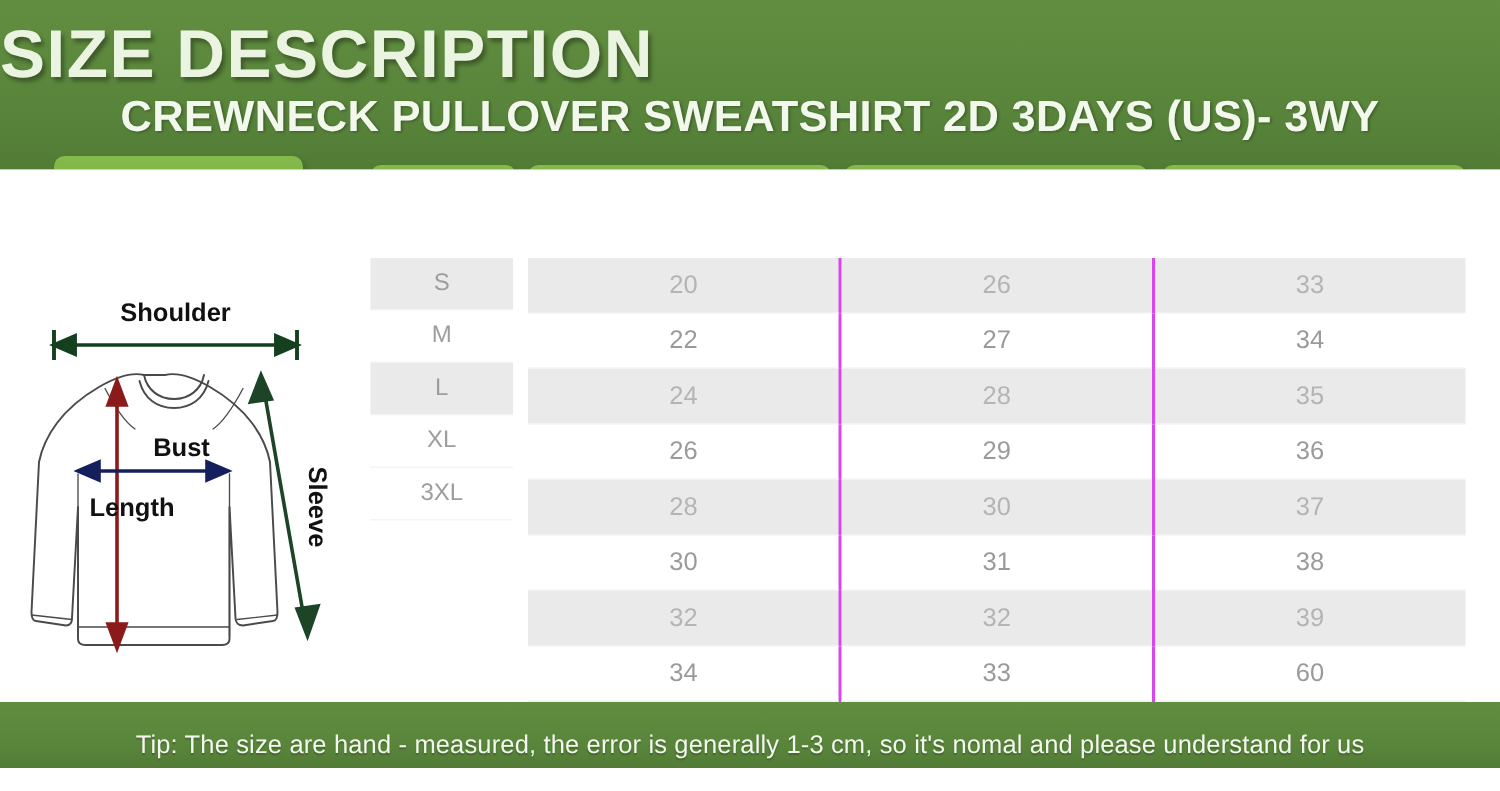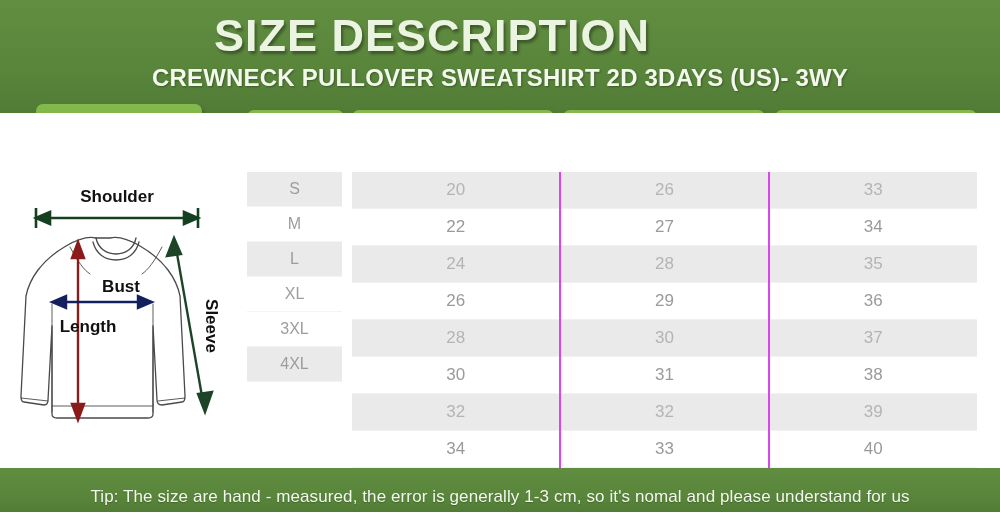--- a/index.html
+++ b/index.html
@@ -12,29 +12,29 @@
   .page{position:relative;width:1000px;height:527px;background:#fff;}
 
   
   .header-band{
     position:absolute;left:0;top:0;width:1000px;height:113px;
     background:#5d8a3e;
     background-image:linear-gradient(180deg,#628e41 0%,#5a863c 55%,#527c36 100%);
     overflow:hidden;
   }
   .title{
-    position:absolute;left:0;top:10px;width:864px;text-align:center;
+    position:absolute;left:0;top:10px;width:864px;
     font-size:45px;font-weight:bold;letter-spacing:1px;
     color:#eaf4e0;
     text-shadow:2px 3px 3px rgba(0,0,0,.35);
     line-height:52px;
   }
   .subtitle{
     position:absolute;left:0;top:64px;width:1000px;text-align:center;
-    font-size:24px;font-weight:bold;letter-spacing:.2px;
+    font-size:29px;font-weight:bold;letter-spacing:.2px;
     color:#f2f8ec;
     text-shadow:1px 1px 2px rgba(0,0,0,.3);
     line-height:28px;
   }
 
   
   .tab{
     position:absolute;
     background:#7cb342;
     background-image:linear-gradient(180deg,#84b94b 0%,#7cb342 55%,#6ea537 100%);
@@ -80,21 +80,21 @@
     height:34px;text-align:center;vertical-align:middle;
     font-size:17px;color:#a5a5a5;
     border-bottom:1px solid #f2f2f2;
     border-right:2px solid #d946ef;
   }
   .data-table td:last-child{border-right:none;}
   .data-table tr.alt td{background:#eaeaea;color:#b4b4b4;}
   .data-table tr.plain td{background:#ffffff;color:#9a9a9a;}
 
   
-  .diagram{position:absolute;left:8px;top:186px;width:236px;height:252px;}
+  .diagram{position:absolute;left:8px;top:198px;width:236px;height:252px;}
   .diagram svg{display:block;}
 
   
   .footer-band{
     position:absolute;left:0;top:468px;width:1000px;height:44px;
     background:#5d8a3e;
     background-image:linear-gradient(180deg,#618d40 0%,#5a863c 60%,#527c36 100%);
   }
   .footer-text{
     position:absolute;left:0;top:14px;width:1000px;text-align:center;
@@ -189,21 +189,20 @@
       <text x="0" y="0" text-anchor="middle" font-family="Liberation Sans, sans-serif" font-size="17" font-weight="bold" fill="#111" transform="translate(198,140) rotate(90)">Sleeve</text>
     </svg>
   </div>
 
   <div class="size-col">
     <div class="size-cell alt">S</div>
     <div class="size-cell plain">M</div>
     <div class="size-cell alt">L</div>
     <div class="size-cell plain">XL</div>
     <div class="size-cell plain">3XL</div>
-    <div class="size-cell alt">4XL</div>
   </div>
 
   <table class="data-table">
     <tbody>
       <tr class="alt">
         <td>20</td>
         <td>26</td>
         <td>33</td>
       </tr>
       <tr class="plain">
@@ -232,21 +231,21 @@
         <td>38</td>
       </tr>
       <tr class="alt">
         <td>32</td>
         <td>32</td>
         <td>39</td>
       </tr>
       <tr class="plain">
         <td>34</td>
         <td>33</td>
-        <td>40</td>
+        <td>60</td>
       </tr>
     </tbody>
   </table>
 
   <div class="footer-band">
     <div class="footer-text">Tip: The size are hand - measured, the error is generally 1-3 cm, so it's nomal and please understand for us</div>
   </div>
 
 </div>
 

